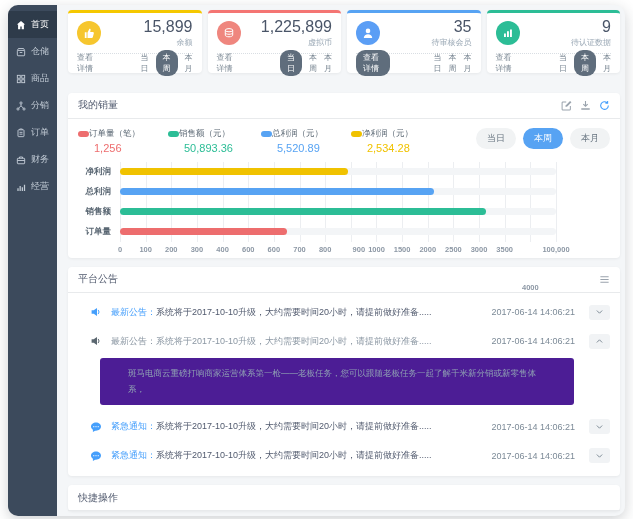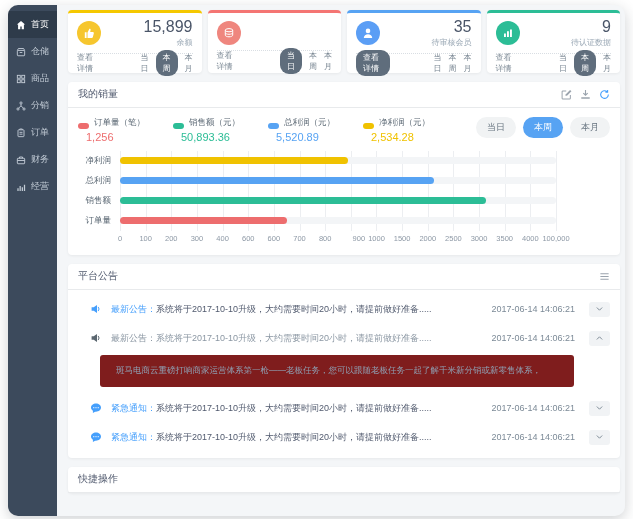--- a/index.html
+++ b/index.html
@@ -9,21 +9,21 @@
           overflow:hidden;background:#f4f6f8;box-shadow:0 4px 14px rgba(40,50,60,.22);}
   
   .sidebar{position:absolute;left:0;top:0;bottom:0;width:49px;background:#3c4a5c;padding-top:6px;}
   .side-item{height:27px;display:flex;align-items:center;gap:5px;padding-left:8px;
              color:#c3ccd6;font-size:9px;cursor:pointer;}
   .side-item.active{background:#2e3b4a;color:#fff;}
   .side-item svg{width:10px;height:10px;flex:none;}
   
   .main{position:absolute;left:49px;top:0;right:0;bottom:0;padding:5px 5px 0 11px;overflow:hidden;}
   
-  .cards{display:flex;gap:6px;margin-bottom:9px;}
+  .cards{display:flex;gap:6px;margin-bottom:20px;}
   .card{flex:1;background:#fff;border-radius:4px;border-top:3px solid var(--accent,#ccc);
         box-shadow:0 1px 3px rgba(0,0,0,.06);padding:6px 9px 0;}
   .card-top{display:flex;align-items:flex-start;justify-content:space-between;}
   .icon-circle{width:24px;height:24px;border-radius:50%;background:var(--iconbg,#ccc);
                display:flex;align-items:center;justify-content:center;color:#fff;margin-top:2px;}
   .icon-circle svg{width:12px;height:12px;}
   .card-num{text-align:right;}
   .value{font-size:16px;color:#4a5568;line-height:1.05;}
   .vlabel{font-size:8px;color:#9aa8b5;margin-top:1px;}
   .dotted{border-top:1px dotted #d9dee3;margin-top:5px;}
@@ -35,29 +35,29 @@
   
   .section{background:#fff;border-radius:4px;box-shadow:0 1px 3px rgba(0,0,0,.06);margin-bottom:9px;}
   .sec-head{height:25px;display:flex;align-items:center;justify-content:space-between;
             padding:0 10px;border-bottom:1px solid #e8eaec;font-size:10px;color:#515a6e;}
   .tools{display:flex;gap:8px;align-items:center;color:#9aa3ad;}
   .tools svg{width:11px;height:11px;cursor:pointer;}
   .tool-refresh{color:#459ffc;}
   
   .legend-row{display:flex;align-items:flex-start;padding:9px 10px 5px;}
   .legend-item{margin-right:28px;}
-  .l-top{display:flex;align-items:flex-end;gap:5px;font-size:8.5px;color:#5a6773;}
+  .l-top{display:flex;align-items:center;font-size:8.5px;color:#5a6773;}
   .dot{width:11px;height:6px;border-radius:3px;background:var(--c,#999);}
-  .l-val{font-size:11px;margin-top:2px;margin-left:8px;color:var(--c,#333);}
+  .l-val{font-size:11px;margin-top:2px;margin-left:16px;color:var(--c,#333);}
   .periods{margin-left:auto;display:flex;gap:7px;}
   .pbtn{font-size:9px;color:#66737f;background:#f1f3f4;border-radius:11px;padding:4px 11px;
         border:none;cursor:pointer;font-family:inherit;}
   .pbtn.sel{background:#57a3f3;color:#fff;}
   
-  .chart{padding:3px 64px 8px 10px;}
+  .chart{padding:3px 64px 0 10px;font-weight:bold;}
   .chart-wrap{display:flex;}
   .ylabels{width:42px;flex:none;}
   .ylab{height:20px;display:flex;align-items:center;justify-content:flex-end;
         padding-right:9px;font-size:8.5px;color:#5a6773;}
   .plot-col{flex:1;position:relative;}
   .rows{position:relative;}
   .gline{position:absolute;top:0;bottom:0;width:1px;background:#eceef1;}
   .crow{height:20px;display:flex;align-items:center;position:relative;}
   .track{position:relative;height:7px;flex:1;background:#f3f5f7;border-radius:4px;}
   .bar{position:absolute;left:0;top:0;height:7px;border-radius:4px;cursor:pointer;}
@@ -69,22 +69,22 @@
   .ann-ic svg{width:12px;height:12px;}
   .ann-tag{color:#459ffc;cursor:pointer;white-space:nowrap;}
   .ann-text{flex:1;color:#515a6e;overflow:hidden;white-space:nowrap;text-overflow:ellipsis;cursor:pointer;}
   .ann-date{color:#7c8a97;margin:0 14px 0 10px;white-space:nowrap;}
   .chev{width:21px;height:15px;background:#f1f3f5;border:none;border-radius:3px;cursor:pointer;
         display:flex;align-items:center;justify-content:center;color:#7e8b96;padding:0;}
   .chev svg{width:7px;height:6px;}
   .chev.up svg{transform:rotate(180deg);}
   .ann-row.muted .ann-ic{color:#5b6770;}
   .ann-row.muted .ann-tag,.ann-row.muted .ann-text{color:#8b97a3;}
-  .ann-detail{background:#7f1d1d;border-radius:3px;margin:2px 46px 7px 32px;
-              padding:8px 16px;font-size:8.5px;color:#8fa0b3;line-height:1.85;}
+  .ann-detail{background:#4c1d95;border-radius:3px;margin:2px 46px 7px 32px;
+              padding:8px 28px;font-size:8.5px;color:#8fa0b3;line-height:1.85;}
 </style>
 </head>
 <body>
 
 <svg width="0" height="0" style="position:absolute">
   <defs>
     <g id="i-home">
         <path fill="currentColor" d="M6 1.1 1.1 5.5h1.4V11h2.7V7.7h1.6V11h2.7V5.5h1.4z"></path>
       </g>
     <g id="i-box" fill="none" stroke="currentColor" stroke-width="1.1">
@@ -232,20 +232,24 @@
         </div>
       </div>
 
       <div class="card" style="--accent: #f47573; --iconbg: #ef867e;">
         <div class="card-top">
           <span class="icon-circle">
               <svg viewBox="0 0 12 12">
                 <use href="#i-coins"></use>
               </svg>
             </span>
+          <div class="card-num">
+            <div class="value">1,225,899</div>
+            <div class="vlabel">虚拟币</div>
+          </div>
         </div>
         <div class="dotted"></div>
         <div class="card-foot">
           <span class="ftab">查看详情</span>
           <span class="foot-tabs">
             <span class="ftab psel">当日</span>
             <span class="ftab">本周</span>
             <span class="ftab">本月</span>
           </span>
         </div>
@@ -409,21 +413,21 @@
                 <span class="xtick" style="left: 35.2941%;">600</span>
                 <span class="xtick" style="left: 41.1765%;">700</span>
                 <span class="xtick" style="left: 47.0588%;">800</span>
                 <span class="xtick" style="left: 52.9412%; margin-left: 8px;">900</span>
                 <span class="xtick" style="left: 58.8235%;">1000</span>
                 <span class="xtick" style="left: 64.7059%;">1500</span>
                 <span class="xtick" style="left: 70.5882%;">2000</span>
                 <span class="xtick" style="left: 76.4706%; text-align: right;">2500</span>
                 <span class="xtick" style="left: 82.3529%;">3000</span>
                 <span class="xtick" style="left: 88.2353%;">3500</span>
-                <span class="xtick" style="left: 94.1176%;">4000</span>
+                <span class="xtick" style="left: 94.1176%; margin-top: 38px;">4000</span>
                 <span class="xtick" style="left: 100%;">100,000</span>
               </div>
           </div>
         </div>
       </div>
     </div>
 
     <div class="section">
       <div class="sec-head">
         <span>平台公告</span>

